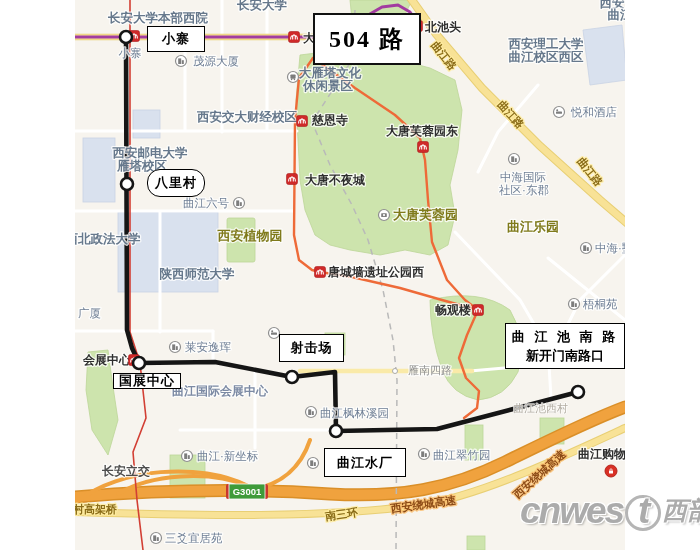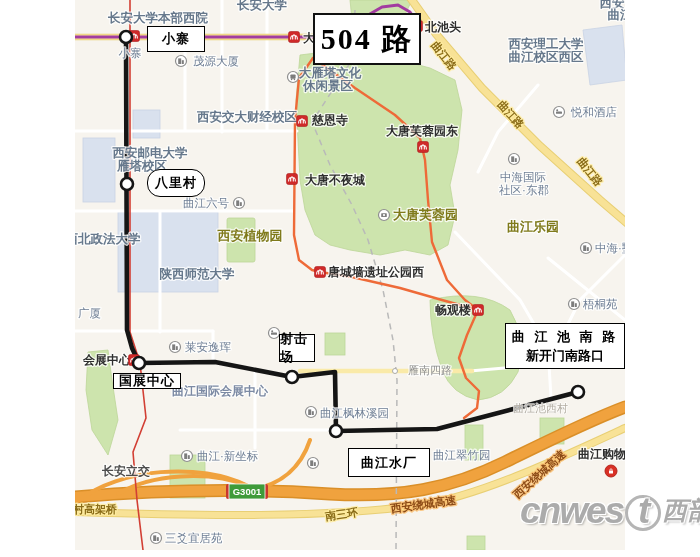--- a/index.html
+++ b/index.html
@@ -21,21 +21,21 @@
   .roadname{fill:#4d4d4d;font-weight:bold;font-size:12px;}
   .road-gray{fill:#8b8b8b;font-size:11px;}
   .badge-txt{fill:#ffffff;font-weight:bold;font-size:9.5px;stroke:none;}
   
   .stopbox{position:absolute;background:#ffffff;border:1.5px solid #000;color:#000;
            display:flex;align-items:center;justify-content:center;font-size:13px;
            font-weight:600;letter-spacing:1px;box-sizing:border-box;z-index:5;}
   .titlebox{position:absolute;left:313px;top:13px;width:104px;height:48px;background:#fff;
             border:2px solid #111;display:flex;align-items:center;justify-content:center;
             font-family:"Liberation Serif","DejaVu Serif",serif;font-weight:bold;
-            font-size:30px;letter-spacing:2px;z-index:6;}
+            font-size:24px;letter-spacing:2px;z-index:6;}
   .terminus{flex-direction:column;line-height:1.5;letter-spacing:0;}
   .terminus .l1{letter-spacing:3px;}
   
   .wm{position:absolute;left:520px;top:490px;z-index:7;color:#ababab;font-style:italic;
       font-weight:bold;white-space:nowrap;
       text-shadow:-1px -1px 0 #fff,1px -1px 0 #fff,-1px 1px 0 #fff,1px 1px 0 #fff,2px 2px 2px rgba(0,0,0,.25);}
   .wm-latin{font-size:37px;letter-spacing:-2px;}
   .wm-t{display:inline-block;border:3px solid #b5b5b5;border-radius:50%;width:30px;height:30px;
         line-height:26px;text-align:center;margin:0 1px 0 2px;background:rgba(255,255,255,.2);}
   .wm-cjk{font-size:25px;font-style:italic;vertical-align:4px;}
@@ -300,27 +300,27 @@
   <div class="titlebox">
     <span>504 路</span>
   </div>
 
   <div class="stopbox" style="left:147px;top:26px;width:58px;height:26px;">
     <span>小寨</span>
   </div>
   <div class="stopbox" style="left:147px;top:169px;width:58px;height:28px;border-radius:13px;">
     <span>八里村</span>
   </div>
-  <div class="stopbox" style="left:279px;top:334px;width:36px;height:28px;">
+  <div class="stopbox" style="left:279px;top:334px;width:65px;height:28px;">
     <span>射击场</span>
   </div>
   <div class="stopbox" style="left:113px;top:373px;width:68px;height:16px;">
     <span>国展中心</span>
   </div>
-  <div class="stopbox" style="left:324px;top:448px;width:82px;height:29px;margin-left:24px;">
+  <div class="stopbox" style="left:324px;top:448px;width:82px;height:29px;">
     <span>曲江水厂</span>
   </div>
   <div class="stopbox terminus" style="left:505px;top:323px;width:120px;height:46px;">
     <span class="l1">曲 江 池 南 路</span>
     <span class="l2">新开门南路口</span>
   </div>
 
   <div class="wm"><span class="wm-latin"><span>cnwes</span><span class="wm-t">t</span></span><span class="wm-cjk">西部网</span></div>
 
 </div>

